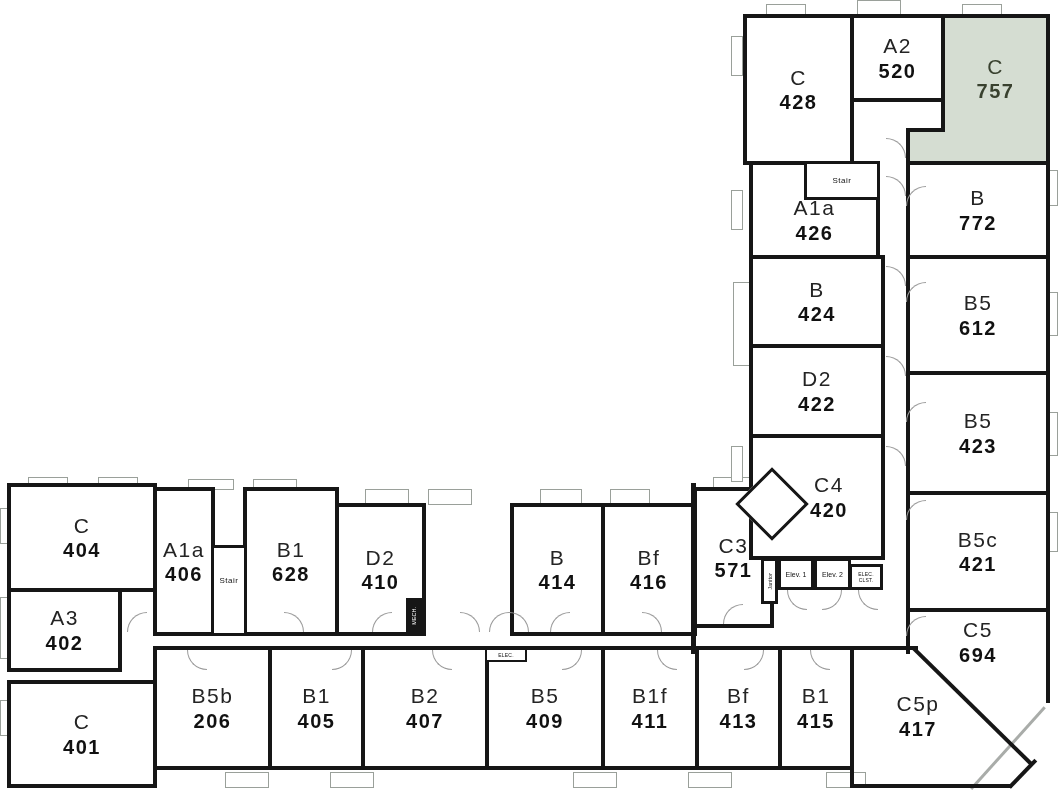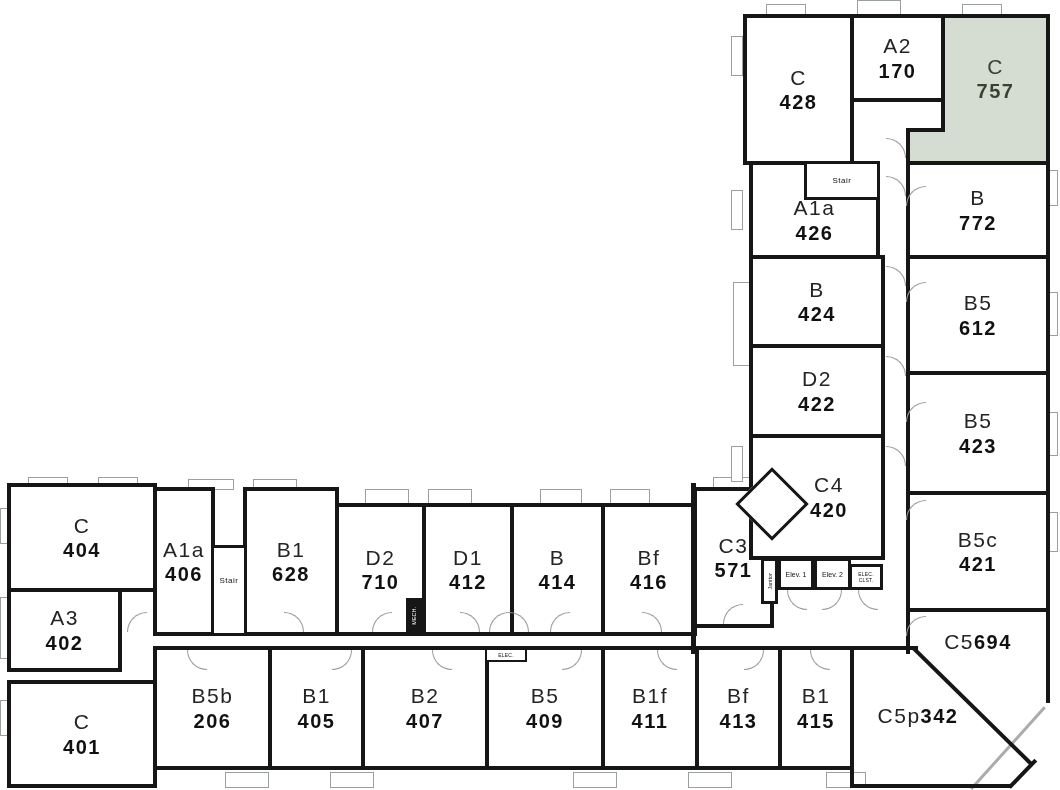--- a/index.html
+++ b/index.html
@@ -30,21 +30,21 @@
     position:absolute;background:#fff;border:3px solid var(--wall);box-sizing:border-box;
     display:flex;align-items:center;justify-content:center;z-index:3;text-align:center;
   }
   .box .s{font-size:8px;color:#111;letter-spacing:0.5px;}
   .box .xs{font-size:7px;color:#111;}
   .box .xxs{font-size:5px;color:#111;letter-spacing:0.2px;}
   .vtext{writing-mode:vertical-rl;transform:rotate(180deg);font-size:5.5px;color:#111;}
   .mech{background:var(--wall);}
   .mech .vtext{color:#fff;}
   .lblabs{
-    position:absolute;display:flex;flex-direction:row;align-items:center;justify-content:center;
+    position:absolute;display:flex;flex-direction:column;align-items:center;justify-content:center;
     z-index:5;
   }
   .lblabs .t{font-size:21px;color:#242424;letter-spacing:1.5px;line-height:1.2;}
   .lblabs .n{font-size:20px;font-weight:700;color:#111;letter-spacing:1.5px;line-height:1.2;}
   .diamond{
     position:absolute;background:#fff;border:3px solid var(--wall);box-sizing:border-box;
     transform:rotate(45deg);z-index:2;
   }
   .win{position:absolute;background:#fff;border:1px solid var(--winline);box-sizing:border-box;z-index:1;}
   .door{
@@ -94,25 +94,21 @@
   <div class="room" style="left:153px;top:487px;width:62px;height:149px">
     <span class="t">A1a</span>
     <span class="n">406</span>
   </div>
   <div class="room" style="left:243px;top:487px;width:96px;height:149px">
     <span class="t">B1</span>
     <span class="n">628</span>
   </div>
   <div class="room" style="left:335px;top:503px;width:91px;height:133px">
     <span class="t">D2</span>
-    <span class="n">710</span>
-  </div>
-  <div class="room" style="left:422px;top:503px;width:92px;height:133px">
-    <span class="t">D1</span>
-    <span class="n">412</span>
+    <span class="n">410</span>
   </div>
   <div class="room" style="left:510px;top:503px;width:95px;height:133px">
     <span class="t">B</span>
     <span class="n">414</span>
   </div>
   <div class="room" style="left:601px;top:503px;width:96px;height:133px">
     <span class="t">Bf</span>
     <span class="n">416</span>
   </div>
   <div class="room" style="left:693px;top:487px;width:81px;height:141px">
@@ -157,21 +153,21 @@
     <span class="t">B1</span>
     <span class="n">415</span>
   </div>
 
   <div class="room" style="left:743px;top:14px;width:111px;height:151px">
     <span class="t">C</span>
     <span class="n">428</span>
   </div>
   <div class="room" style="left:850px;top:14px;width:95px;height:88px">
     <span class="t">A2</span>
-    <span class="n">170</span>
+    <span class="n">520</span>
   </div>
   <div class="room hl" style="left:941px;top:14px;width:109px;height:151px;padding-bottom:22px">
     <span class="t">C</span>
     <span class="n">757</span>
   </div>
   <div class="room hl" style="left:906px;top:128px;width:39px;height:37px;border-width:4px 0 4px 4px"></div>
   <div class="patch" style="left:941px;top:133px;width:9px;height:28px"></div>
 
   <div class="room" style="left:749px;top:161px;width:131px;height:98px;padding-top:20px">
     <span class="t">A1a</span>
@@ -207,21 +203,21 @@
     <span class="n">421</span>
   </div>
 
   <div class="wall" style="left:850px;top:646px;width:68px;height:4px"></div>
   <div class="wall diag" style="left:914px;top:646px;width:166px;height:4px;transform:rotate(44.5deg)"></div>
   <div class="wall" style="left:850px;top:784px;width:162px;height:4px"></div>
   <div class="wall diag" style="left:1008px;top:786px;width:38px;height:4px;transform:rotate(-46deg)"></div>
   <div class="wall" style="left:850px;top:766px;width:4px;height:22px"></div>
   <div class="lblabs" style="left:866px;top:688px;width:104px;height:56px">
     <span class="t">C5p</span>
-    <span class="n">342</span>
+    <span class="n">417</span>
   </div>
 
   <div class="wall" style="left:1046px;top:608px;width:4px;height:95px"></div>
   <div class="wall" style="left:906px;top:608px;width:4px;height:46px"></div>
   <div class="gray-diag" style="left:970px;top:788px;width:110px;transform:rotate(-48deg)"></div>
   <div class="lblabs" style="left:938px;top:614px;width:80px;height:56px">
     <span class="t">C5</span>
     <span class="n">694</span>
   </div>
 

